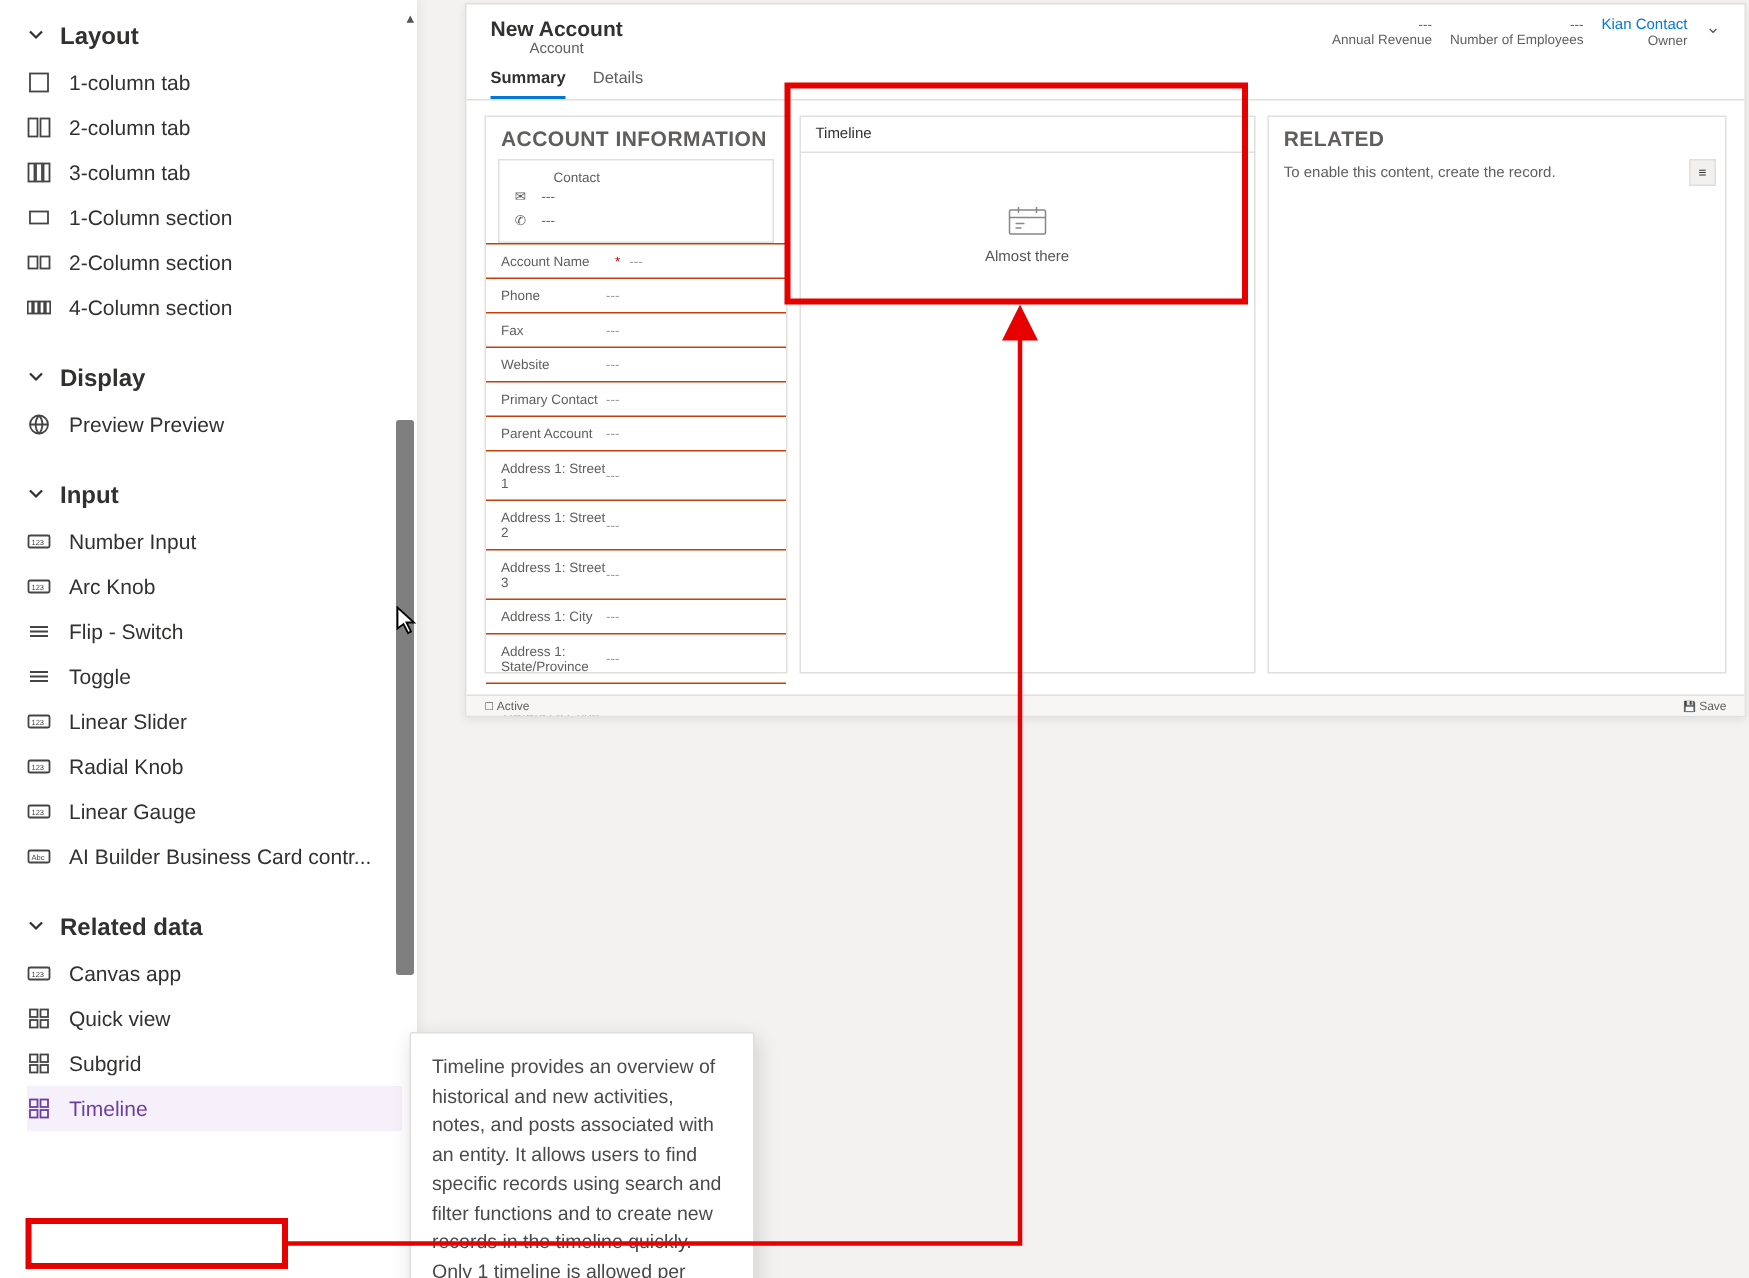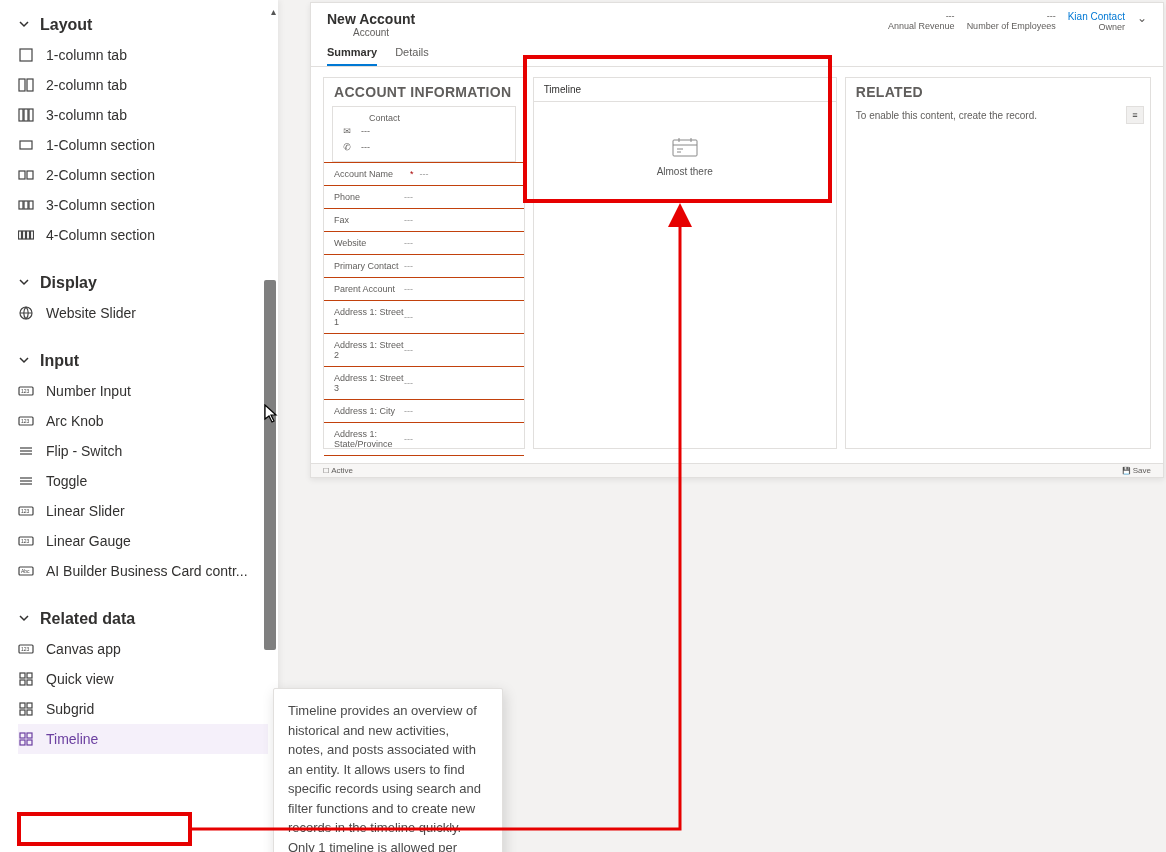--- a/index.html
+++ b/index.html
@@ -139,30 +139,20 @@
               <svg viewBox="0 0 16 16" width="16" height="16" fill="none" stroke="currentColor" stroke-width="1.2">
                 <rect x="1" y="4" width="6" height="8"></rect>
                 <rect x="9" y="4" width="6" height="8"></rect>
               </svg>
             </span>
             <span>2-Column section</span>
           </li>
           <li class="sb-item">
             <span class="ico">
               <svg viewBox="0 0 16 16" width="16" height="16" fill="none" stroke="currentColor" stroke-width="1.2">
-                <rect x="1" y="4" width="4" height="8"></rect>
-                <rect x="6" y="4" width="4" height="8"></rect>
-                <rect x="11" y="4" width="4" height="8"></rect>
-              </svg>
-            </span>
-            <span>3-Column section</span>
-          </li>
-          <li class="sb-item">
-            <span class="ico">
-              <svg viewBox="0 0 16 16" width="16" height="16" fill="none" stroke="currentColor" stroke-width="1.2">
                 <rect x="0.5" y="4" width="3" height="8"></rect>
                 <rect x="4.5" y="4" width="3" height="8"></rect>
                 <rect x="8.5" y="4" width="3" height="8"></rect>
                 <rect x="12.5" y="4" width="3" height="8"></rect>
               </svg>
             </span>
             <span>4-Column section</span>
           </li>
         </ul>
         <div class="sb-section">
@@ -172,21 +162,21 @@
           <span>Display</span>
         </div>
         <ul class="sb-list">
           <li class="sb-item">
             <span class="ico">
               <svg viewBox="0 0 16 16" width="16" height="16" fill="none" stroke="currentColor" stroke-width="1.2">
                 <circle cx="8" cy="8" r="6"></circle>
                 <path d="M2 8h12M8 2c3 3 3 9 0 12M8 2c-3 3-3 9 0 12"></path>
               </svg>
             </span>
-            <span>Website Slider</span>
+            <span>Preview Preview</span>
           </li>
         </ul>
         <div class="sb-section">
           <span class="chev"><svg viewBox="0 0 12 12">
               <path d="M2 4l4 4 4-4" fill="none" stroke-width="1.5"></path>
             </svg></span>
           <span>Input</span>
         </div>
         <ul class="sb-list">
           <li class="sb-item">
@@ -228,20 +218,29 @@
             <span>Toggle</span>
           </li>
           <li class="sb-item">
             <span class="ico">
               <svg viewBox="0 0 16 16" width="16" height="16" fill="none" stroke="currentColor" stroke-width="1.2">
                 <rect x="1" y="4" width="14" height="8" rx="1"></rect>
                 <text x="3" y="10" font-size="5" stroke="none" fill="currentColor">123</text>
               </svg>
             </span>
             <span>Linear Slider</span>
+          </li>
+          <li class="sb-item">
+            <span class="ico">
+              <svg viewBox="0 0 16 16" width="16" height="16" fill="none" stroke="currentColor" stroke-width="1.2">
+                <rect x="1" y="4" width="14" height="8" rx="1"></rect>
+                <text x="3" y="10" font-size="5" stroke="none" fill="currentColor">123</text>
+              </svg>
+            </span>
+            <span>Radial Knob</span>
           </li>
           <li class="sb-item">
             <span class="ico">
               <svg viewBox="0 0 16 16" width="16" height="16" fill="none" stroke="currentColor" stroke-width="1.2">
                 <rect x="1" y="4" width="14" height="8" rx="1"></rect>
                 <text x="3" y="10" font-size="5" stroke="none" fill="currentColor">123</text>
               </svg>
             </span>
             <span>Linear Gauge</span>
           </li>

